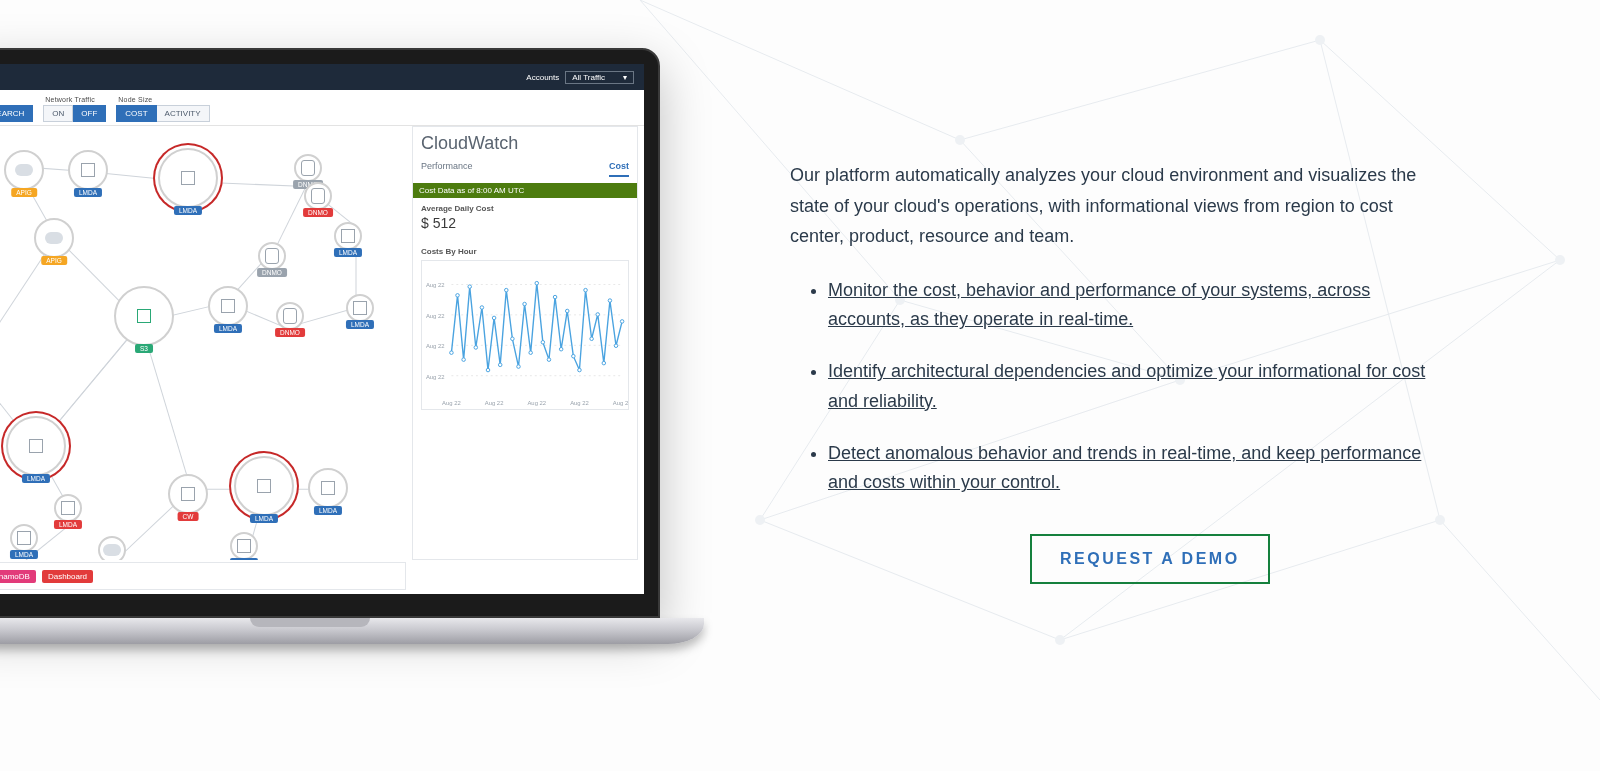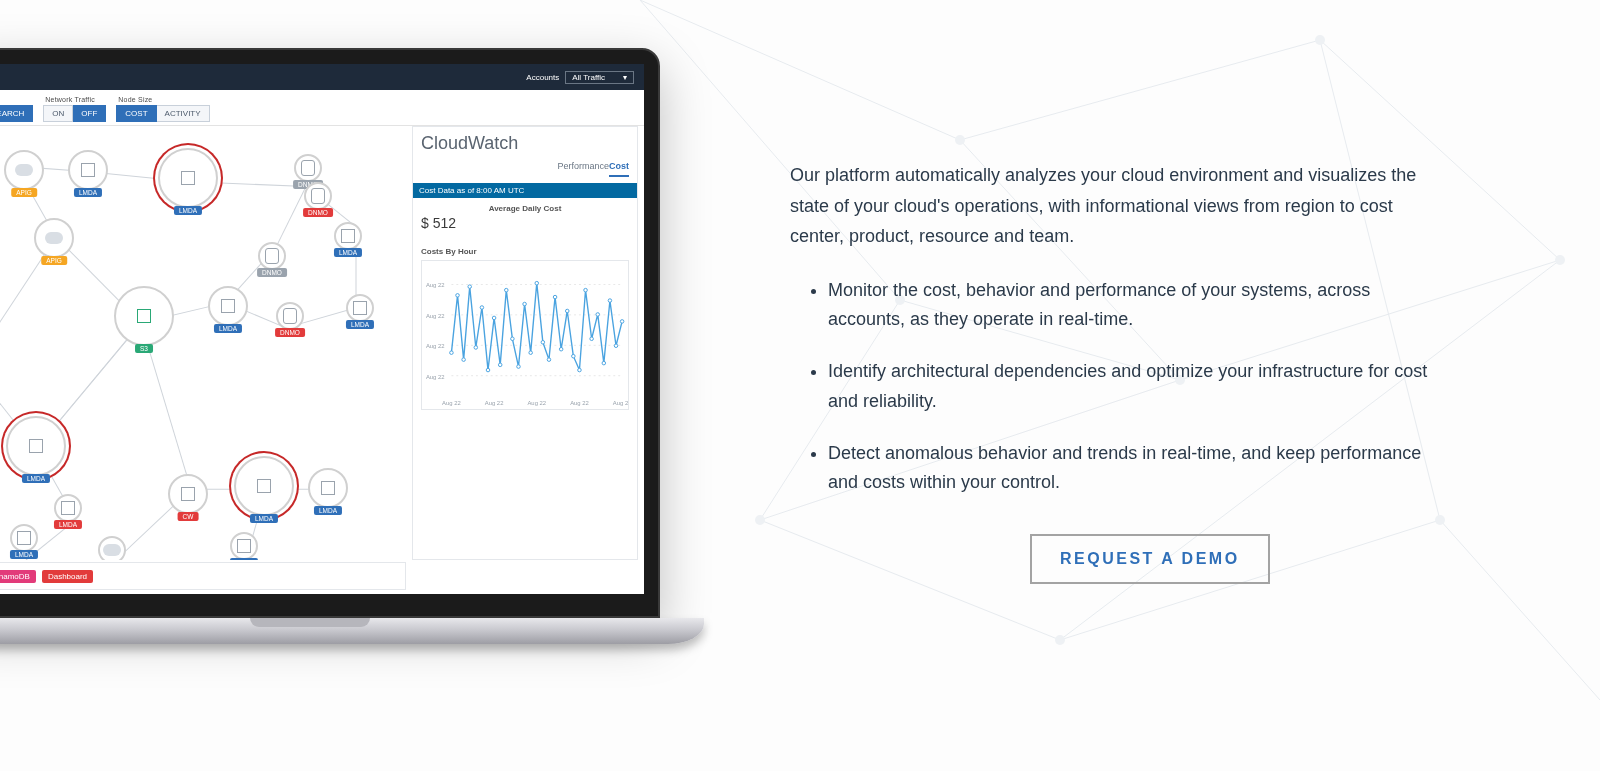--- a/index.html
+++ b/index.html
@@ -23,48 +23,48 @@
   .toolbar { height:36px; background:#fff; border-bottom:1px solid #e3e3e3; display:flex; align-items:flex-end; padding:4px 8px 3px 6px; gap:10px; }
   .tb-group { display:flex; flex-direction:column; gap:2px; }
   .tb-label { font-size:7px; color:#4a4a4a; letter-spacing:.2px; padding-left:2px; }
   .tb-btns { display:flex; }
   .tbtn { font-size:8px; padding:3px 8px; border:1px solid #c8d0da; background:#f4f6f9; color:#4c5a6b; }
   .tbtn.sel { background:#2f6fb8; color:#fff; border-color:#2f6fb8; }
   .tbtn + .tbtn { border-left:none; }
   .graph-area { position:absolute; top:62px; bottom:34px; left:0; right:238px; overflow:hidden; }
   .side-panel { position:absolute; top:62px; right:6px; bottom:34px; width:226px; border:1px solid #e4e7eb; background:#fff; padding:6px 8px; }
   .sp-title { font-size:18px; font-weight:300; color:#5a6470; }
-  .sp-tabs { display:flex; justify-content:flex-end; font-size:9px; margin:4px 0 0; }
+  .sp-tabs { display:flex; justify-content:space-between; font-size:9px; margin:4px 0 0; }
   .sp-tab { padding:3px 0 4px; color:#6a7684; }
   .sp-tab.sel { color:#2f6fb8; font-weight:600; border-bottom:2px solid #2f6fb8; }
-  .sp-banner { background:#0369a1; color:#fff; font-size:8px; padding:3px 6px; margin:6px -8px 6px -8px; }
-  .sp-sub { font-size:8px; color:#555; font-weight:600;text-align:center; }
+  .sp-banner { background:#4d7c0f; color:#fff; font-size:8px; padding:3px 6px; margin:6px -8px 6px -8px; }
+  .sp-sub { font-size:8px; color:#555; font-weight:600; }
   .sp-cost { font-size:14px; color:#3a3a3a; margin:2px 0 16px; }
   .sp-sub2 { font-size:8px; font-weight:600; color:#555; margin-bottom:4px; }
   .chart-box { border:1px solid #e4e7eb; height:150px; position:relative; }
   .node { position:absolute; width:40px; height:40px; border:2px solid #d0d0d0; border-radius:50%; background:#fff; display:flex; align-items:center; justify-content:center; }
   .node.big  { width:60px; height:60px; }
   .node.sm   { width:28px; height:28px; }
   .ring-red  { box-shadow:0 0 0 3px #fff, 0 0 0 5px #c62828; }
   .n-icon { width:14px; height:14px; border:1px solid #9aa3ad; background:#fff; }
   .n-icon.cloud { border:none; width:18px; height:12px; border-radius:8px; background:#d9dee4; }
   .n-icon.db { width:14px; height:16px; border-radius:3px; border:1px solid #9aa3ad; background:#fff; }
   .n-tag { position:absolute; bottom:-9px; left:50%; transform:translateX(-50%); font-size:6.5px; padding:1px 5px; border-radius:2px; color:#fff; white-space:nowrap; }
   .t-or{background:#f5a623}.t-bl{background:#2f6fb8}.t-gn{background:#2aa876}.t-rd{background:#e23b3b}.t-gy{background:#9aa3ad}
   .footer-tags { position:absolute; left:0; right:238px; bottom:4px; height:28px; border:1px solid #e4e7eb; background:#fff; display:flex; align-items:center; padding:0 6px; gap:6px; }
   .ftag { font-size:8px; padding:2px 6px; border-radius:2px; color:#fff; }
   .caption { position:absolute; top:695px; left:0; width:760px; text-align:center; font-style:italic; color:#7a8592; font-size:15px; line-height:1.45; }
 
   
   .right { position:relative; flex:1; padding:160px 80px 0 90px; }
   .headline { font-size:44px; font-weight:400; color:#2f6fb8; letter-spacing:.5px; margin-bottom:26px; }
   .para { font-size:18px; line-height:1.7; color:#2b3a4a; margin-bottom:24px; max-width:640px; font-weight:400; }
-  ul.bullets { list-style:disc; padding-left:38px; max-width:640px; }
+  ul.bullets { list-style:disc; padding-left:38px; max-width:640px;text-decoration:underline; }
   ul.bullets li { font-size:18px; line-height:1.65; color:#2b3a4a; margin-bottom:22px; font-weight:400; }
-  .cta { display:inline-block; margin-top:14px; margin-left:240px; border:2px solid #a3a3a3; color:#2f6fb8; background:transparent; font-size:16px; letter-spacing:2.5px; padding:14px 28px; cursor:pointer; font-weight:600; }
+  .cta { display:inline-block; margin-top:14px; margin-left:240px; border:2px solid #15803d; color:#2f6fb8; background:transparent; font-size:16px; letter-spacing:2.5px; padding:14px 28px; cursor:pointer; font-weight:600; }
 </style>
 </head>
 <body>
 
 <svg class="geo-bg" viewBox="0 0 1600 771">
   <g stroke="#e7ebef" stroke-width="1" fill="none">
     <path d="M640 0 L960 140 L1320 40 L1560 260 L1180 380 L900 300 L760 520 L1060 640 L1440 520 L1600 700"></path>
     <path d="M640 0 L900 300 M960 140 L1180 380 M1320 40 L1440 520 M760 520 L1180 380 M1060 640 L1560 260"></path>
   </g>
   <g fill="#eef1f4">
@@ -298,19 +298,19 @@
           <div class="lap-notch"></div>
         </div>
     </div>
 
   </div>
 
   <div class="right">
     <p class="para">Our platform automatically analyzes your cloud environment and visualizes the state of your cloud's operations, with informational views from region to cost center, product, resource and team.</p>
     <ul class="bullets">
       <li>Monitor the cost, behavior and performance of your systems, across accounts, as they operate in real-time.</li>
-      <li>Identify architectural dependencies and optimize your infrastructure for cost and reliability.</li>
+      <li>Identify architectural dependencies and optimize your informational for cost and reliability.</li>
       <li>Detect anomalous behavior and trends in real-time, and keep performance and costs within your control.</li>
     </ul>
     <button class="cta">REQUEST A DEMO</button>
   </div>
 
 </div>
 
 </body></html>

